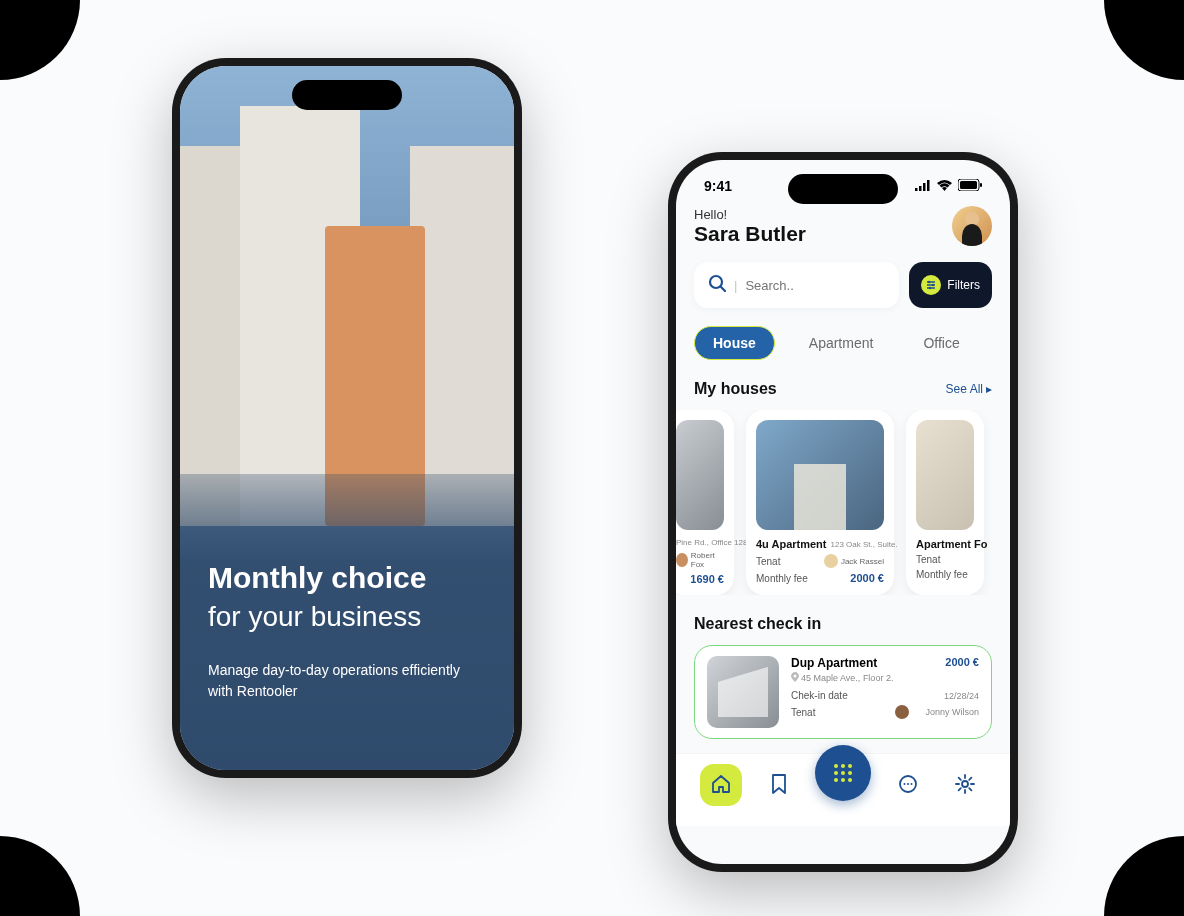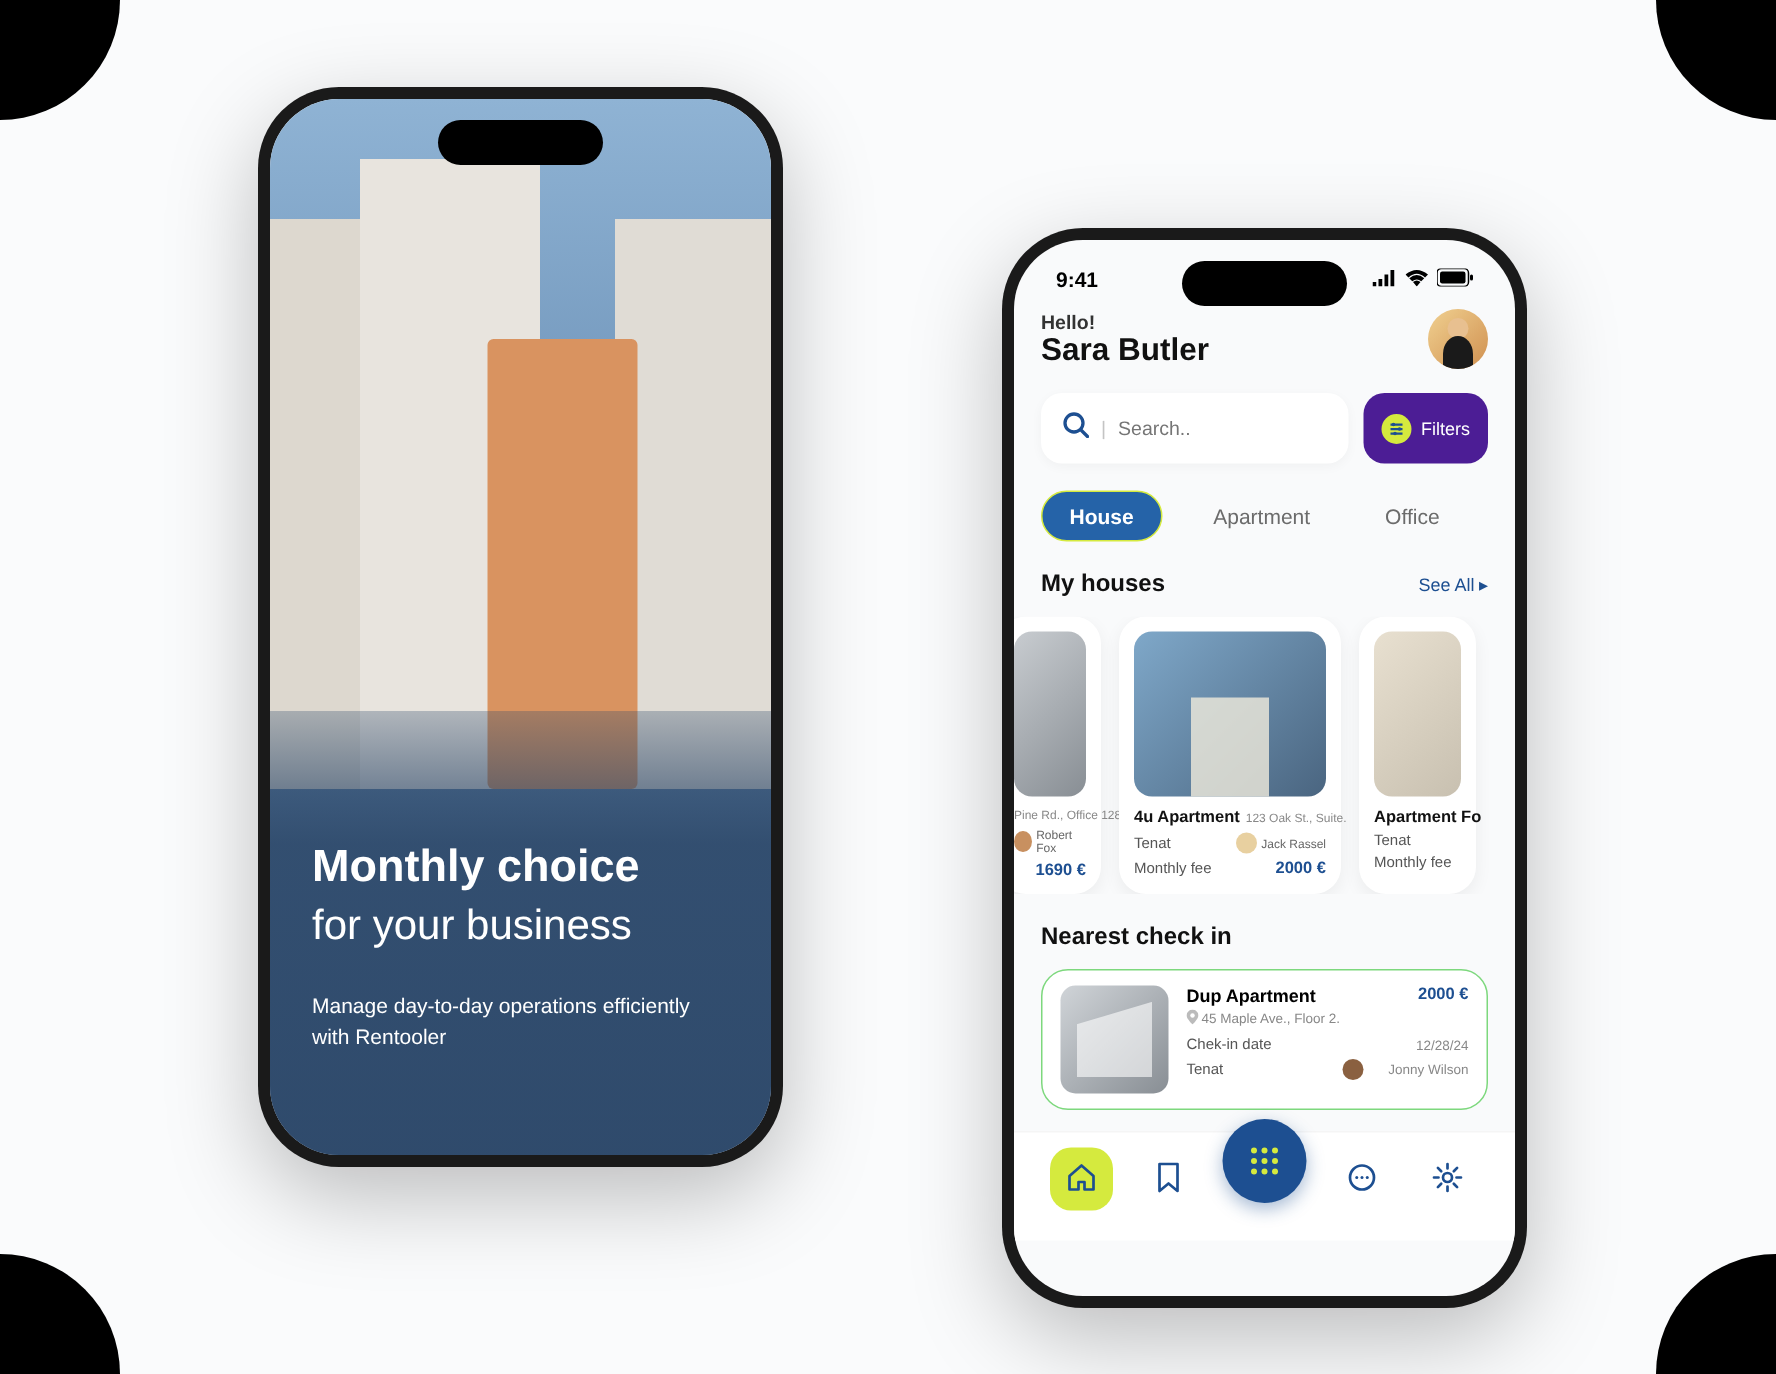--- a/index.html
+++ b/index.html
@@ -108,40 +108,40 @@
 .statusbar {
   display: flex;
   justify-content: space-between;
   align-items: center;
   font-size: 14px;
   font-weight: 600;
   padding: 4px 10px 12px;
 }
 .status-icons { display: flex; gap: 6px; align-items: center; }
 .header { display: flex; justify-content: space-between; align-items: center; margin-bottom: 16px; }
-.greeting .hello { font-size: 13px; color: #333; font-weight: bold; }
+.greeting .hello { font-size: 13px; color: #333; }
 .greeting .name { font-size: 21px; font-weight: 700; color: #111; }
 .avatar { width: 40px; height: 40px; border-radius: 50%; background: linear-gradient(135deg,#f0d090,#d09050); position: relative; overflow: hidden; }
 .avatar::after { content:''; position:absolute; top:18px; left:10px; width:20px; height:24px; background:#1a1a1a; border-radius:50% 50% 0 0; }
 .avatar::before { content:''; position:absolute; top:6px; left:13px; width:14px; height:14px; background:#e8c090; border-radius:50%; }
 
 .search-row { display: flex; gap: 10px; margin-bottom: 18px; }
 .search-box {
   flex: 1;
   background: #fff;
   border-radius: 14px;
   padding: 12px 14px;
   display: flex;
   align-items: center;
   gap: 8px;
   box-shadow: 0 2px 8px rgba(0,0,0,0.04);
 }
 .search-box input { border: none; outline: none; font-size: 13px; color: #0f766e; width: 100%; background: transparent; }
 .filters-btn {
-  background: #4c1d95;
+  background: #0f172a;
   color: #fff;
   border-radius: 14px;
   padding: 8px 12px;
   display: flex;
   align-items: center;
   gap: 6px;
   font-size: 12px;
   border: none;
   cursor: pointer;
 }

